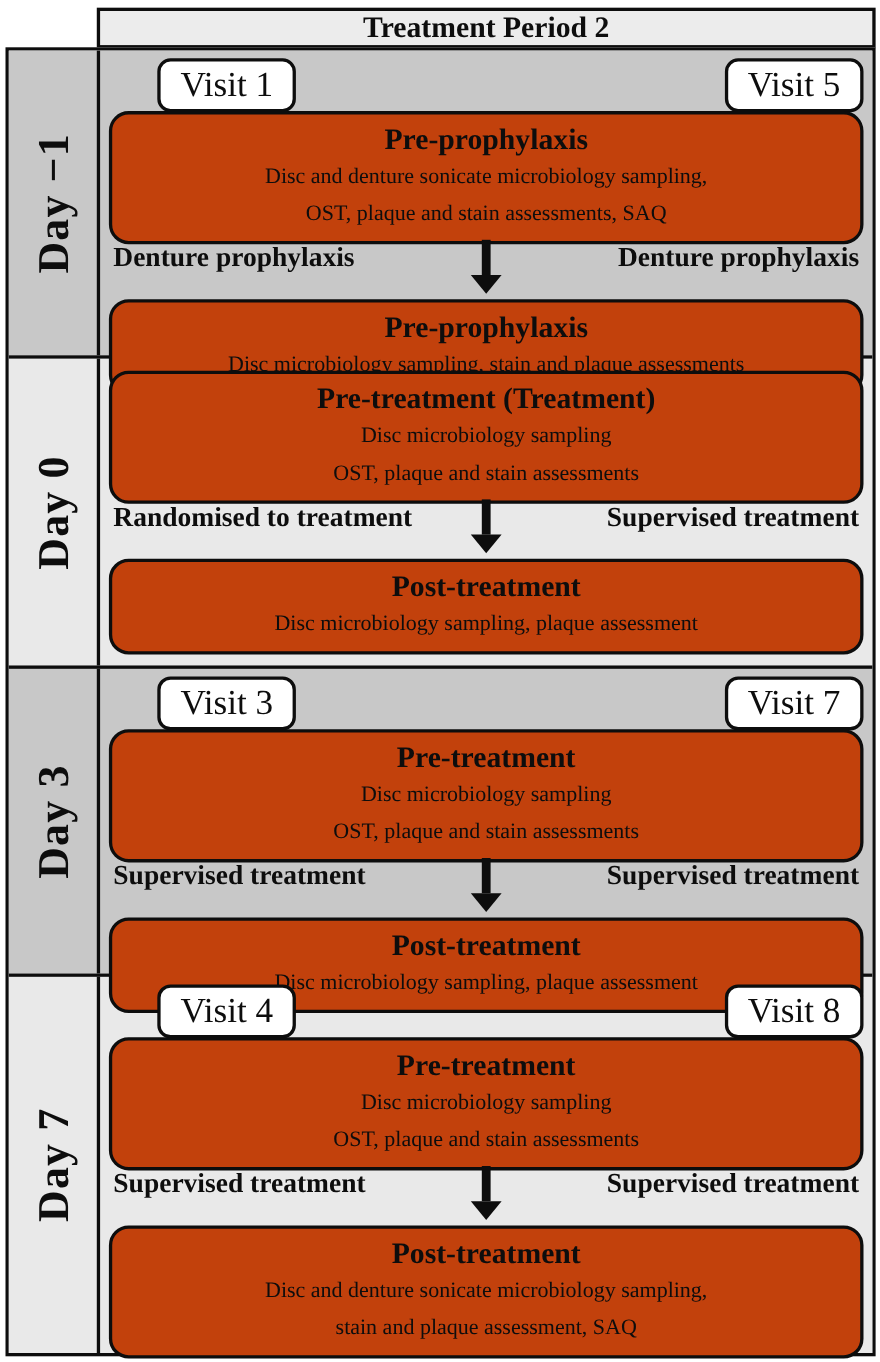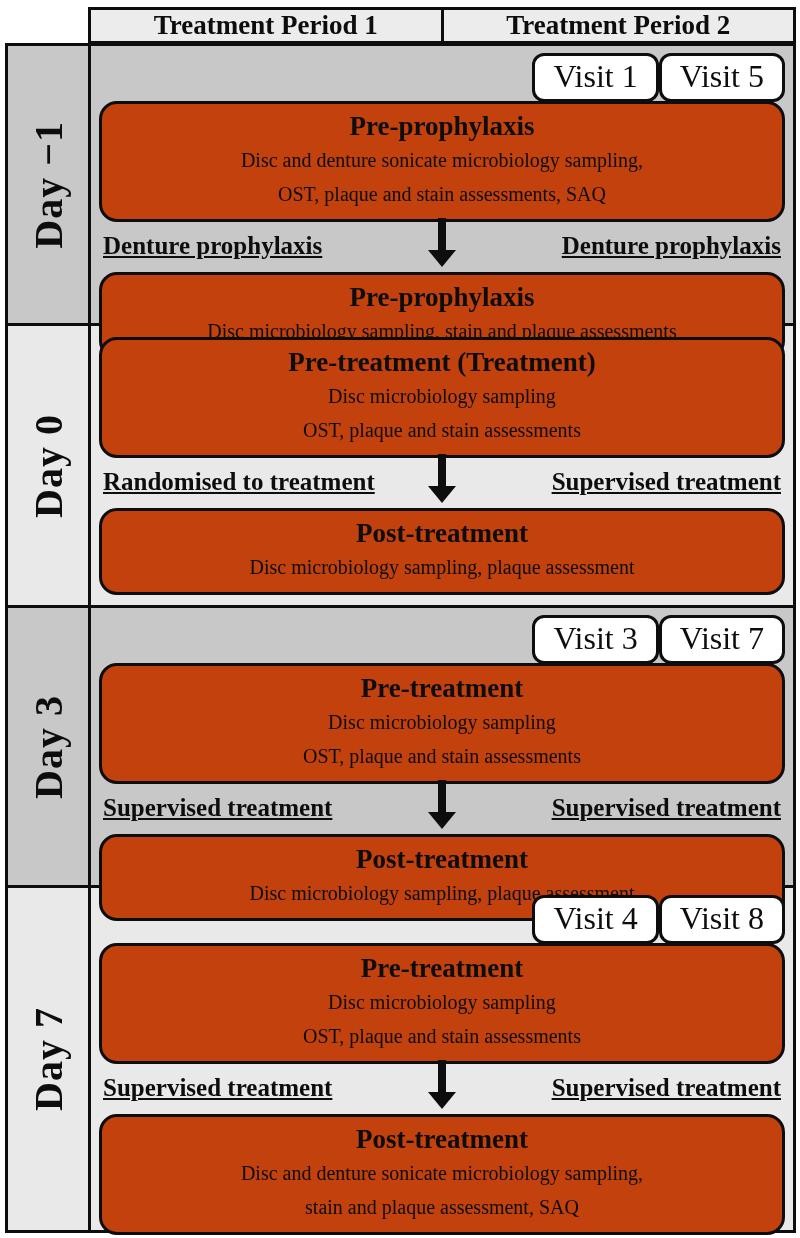--- a/index.html
+++ b/index.html
@@ -40,39 +40,38 @@
   .day-text{
     writing-mode:vertical-rl;transform:rotate(180deg);
     font-weight:bold;font-size:40px;letter-spacing:1px;white-space:nowrap;
   }
 
   .row-main{
     flex:1;display:flex;flex-direction:column;
     padding:7px 8px 8px 8px;position:relative;
   }
 
-  .badges{display:flex;justify-content:flex-end;align-items:flex-start;height:44px;padding-left:44px;}
+  .badges{display:flex;justify-content:space-between;align-items:flex-start;height:44px;padding-left:44px;}
   .visit{
     background:#ffffff;border:3px solid #0d0d0d;border-radius:12px;
     font-size:32px;line-height:1;padding:4px 18px 7px 18px;
   }
 
   .box{
     background:#c2410c;border:3px solid #0d0d0d;border-radius:18px;
     text-align:center;padding:5px 10px 8px 10px;margin-top:4px;
   }
   .box-title{font-weight:bold;font-size:27px;line-height:34px;}
   .box-line{font-size:20px;line-height:34px;}
   .box-line:empty{display:none;}
 
   .arrow-row{
     position:relative;height:46px;flex:0 0 46px;
-    display:flex;justify-content:space-between;align-items:center;
+    display:flex;justify-content:space-between;
     padding:0 4px;
-    text-decoration:underline;
   }
   .arrow-label{font-weight:bold;font-size:25px;line-height:1;}
   .arrow{
     position:absolute;left:50%;top:-4px;transform:translateX(-50%);
     width:28px;height:50px;display:flex;flex-direction:column;align-items:center;
   }
   .arrow .stem{width:8px;height:32px;background:#0d0d0d;display:block;}
   .arrow .head{
     width:0;height:0;display:block;
     border-left:14px solid transparent;border-right:14px solid transparent;
@@ -90,21 +89,20 @@
   .row.r1{height:282px;}
   .row.r2{height:280px;}
   .row.r3{height:345px;}
 </style>
 </head>
 <body>
 
 <div class="stage">
 
   <div class="period-header">
-    <div class="period-cell first">Treatment Period 1</div>
     <div class="period-cell">Treatment Period 2</div>
   </div>
 
   <div class="grid">
 
     <div class="row dark r0">
       <div class="day-cell">
         <span class="day-text">Day −1</span>
       </div>
       <div class="row-main">

